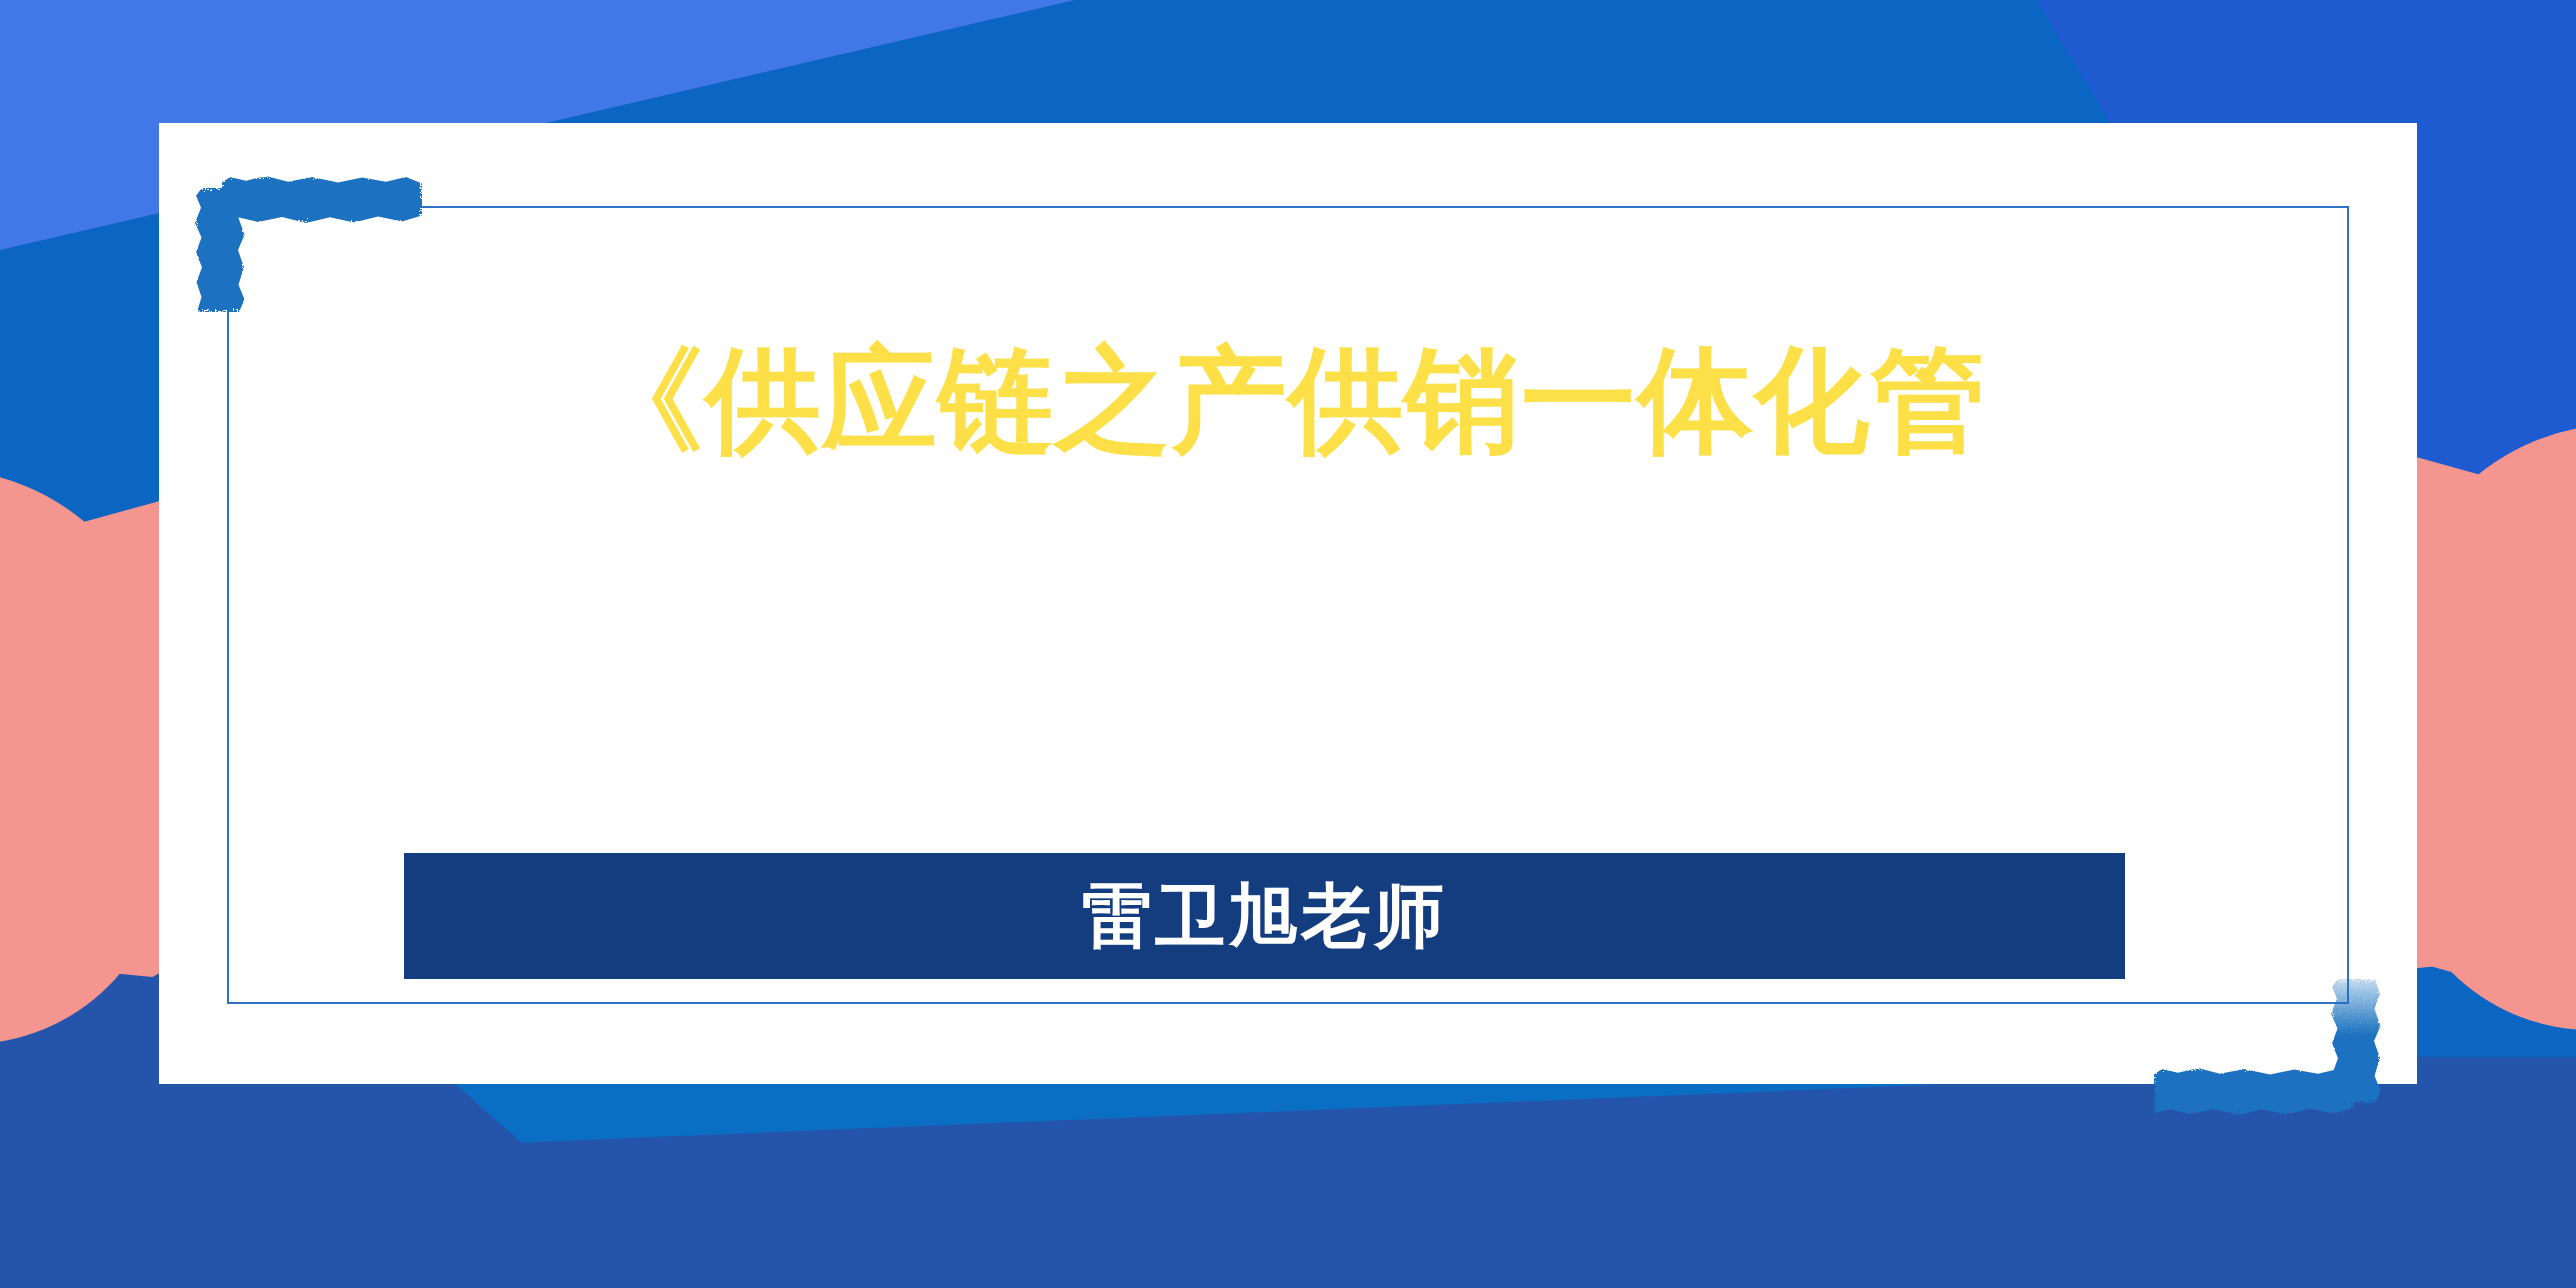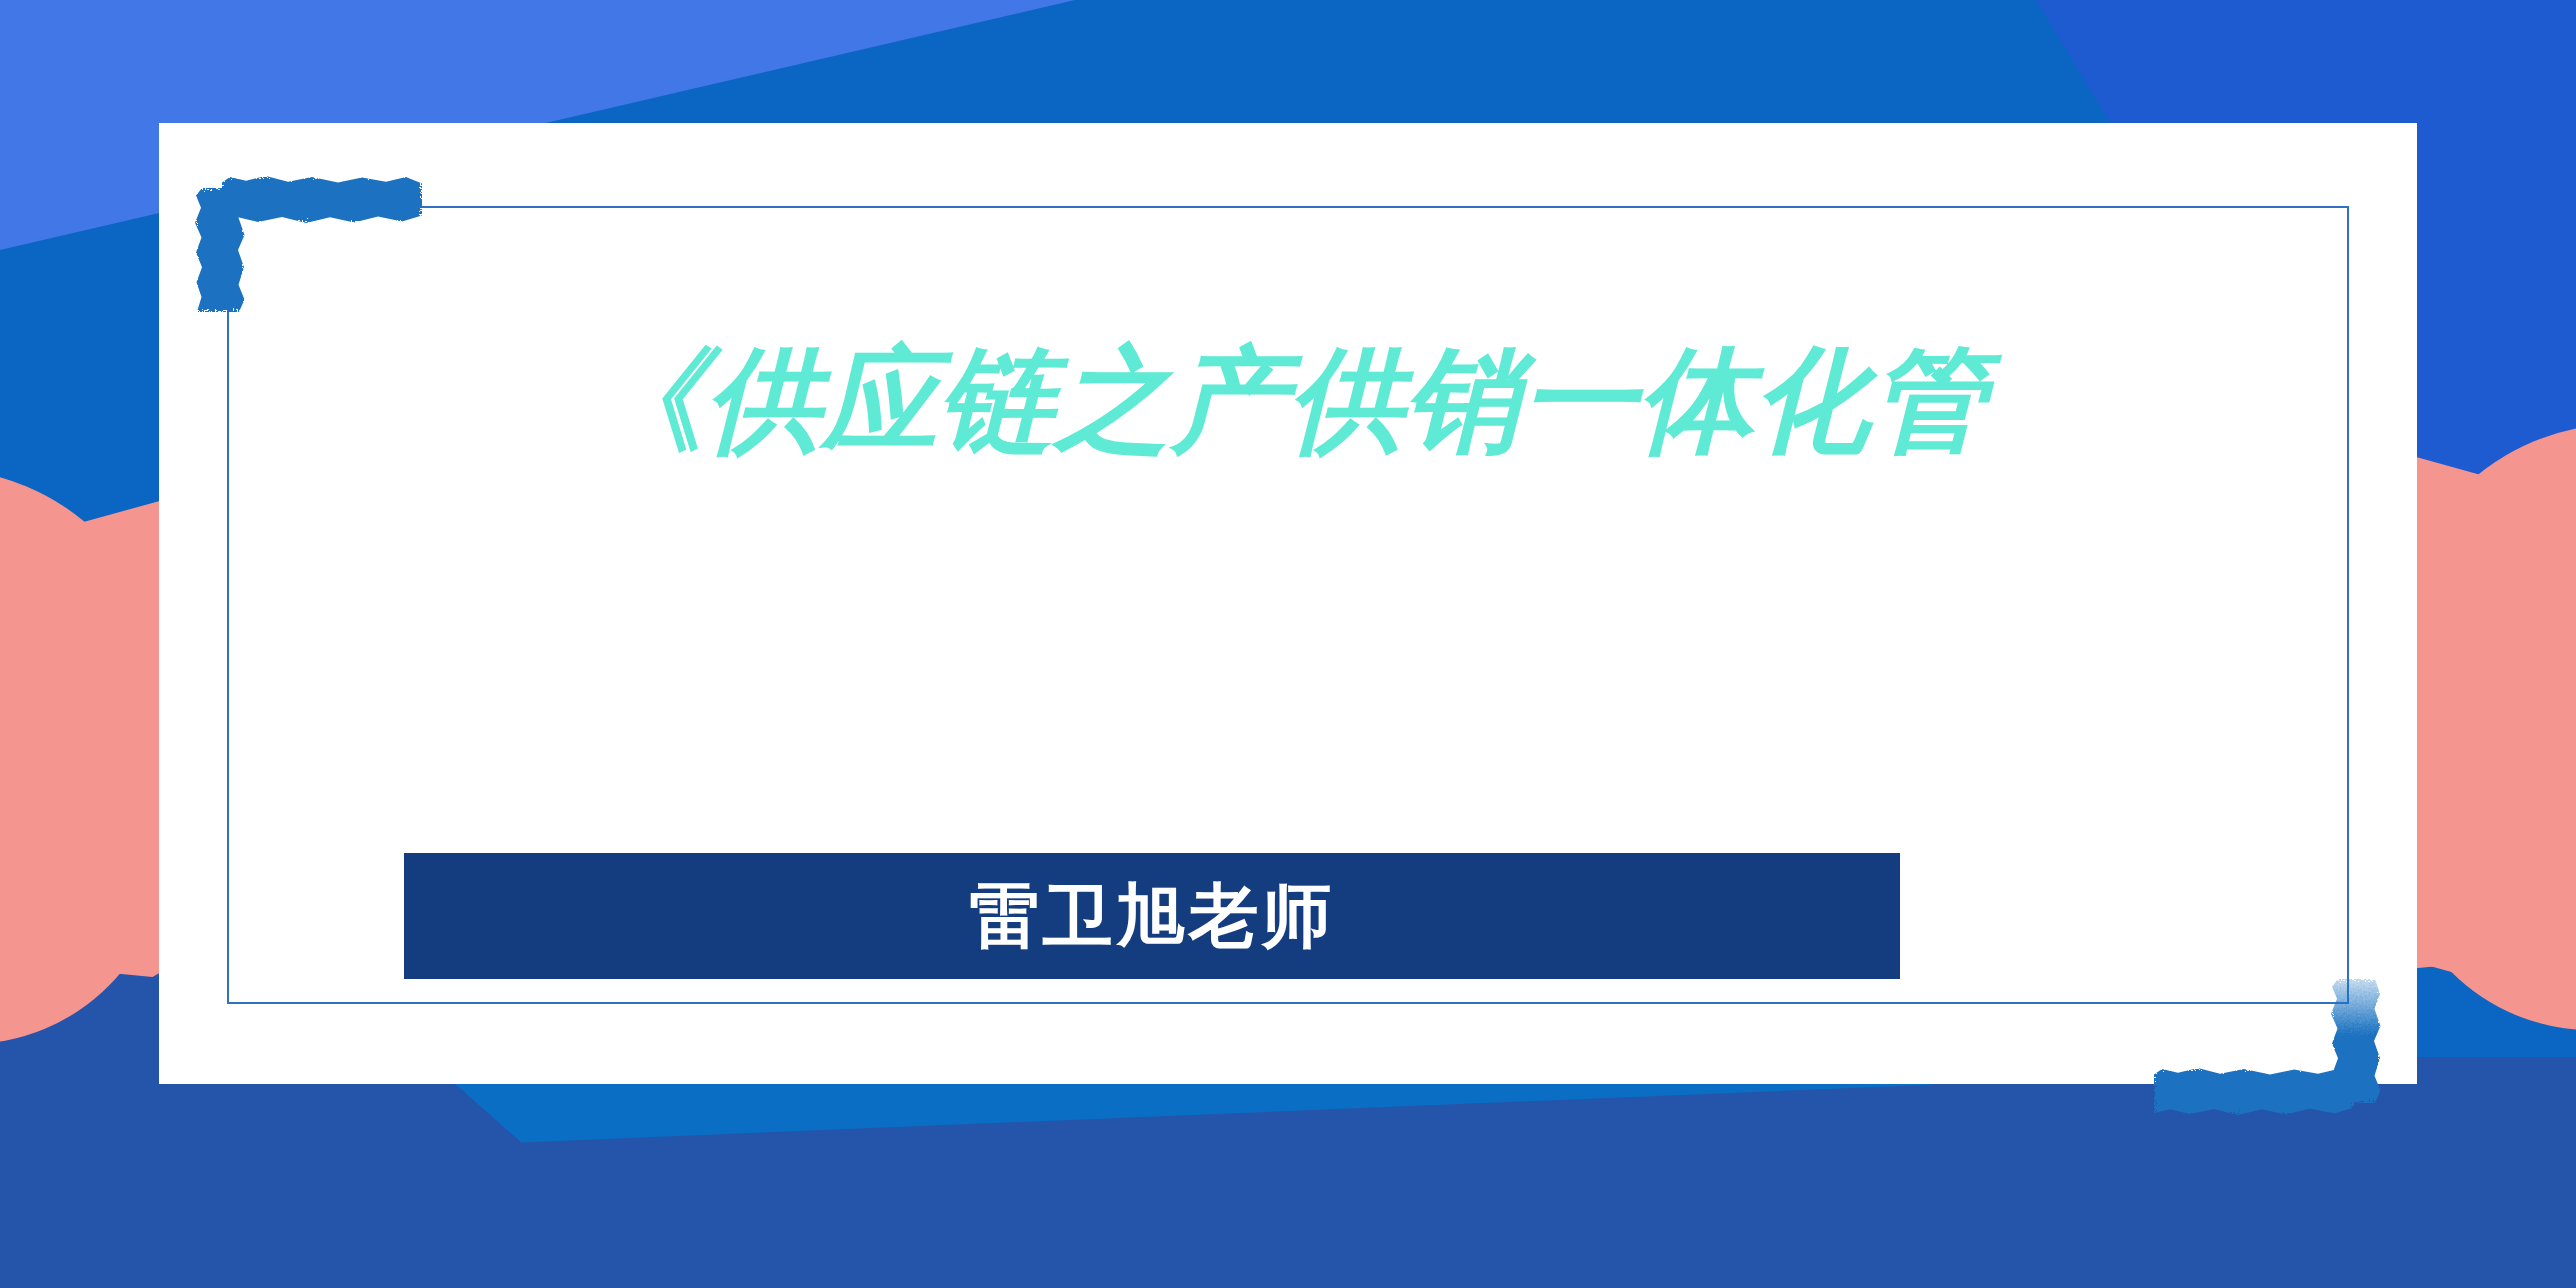--- a/index.html
+++ b/index.html
@@ -168,32 +168,31 @@
     left: 227px;
     right: 227px;
     top: 333px;
     z-index: 9;
     text-align: center;
   }
   .title-line {
     font-size: 115px;
     line-height: 1.18;
     font-weight: 700;
-    color: #5eead4;
+    color: #fde047;
     letter-spacing: 1.5px;
     white-space: nowrap;
-    font-style: italic;
   }
 
   
   .presenter-bar {
     position: absolute;
     left: 404px;
     top: 853px;
-    width: 1496px;
+    width: 1721px;
     height: 126px;
     background: #143d80;
     z-index: 9;
     display: flex;
     align-items: center;
     justify-content: center;
   }
   .presenter-name {
     color: #ffffff;
     font-size: 70px;

